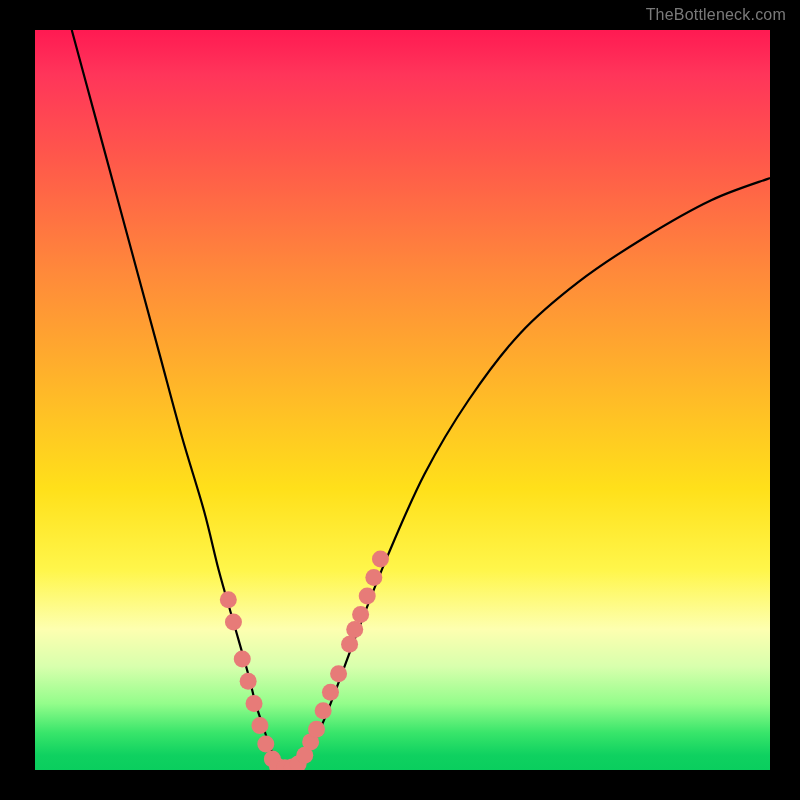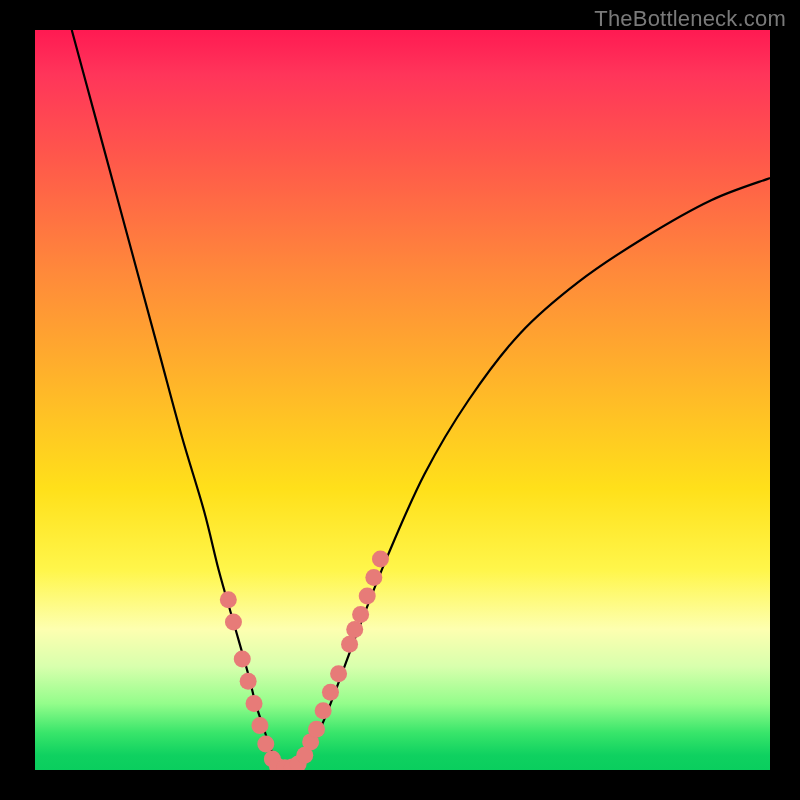--- a/index.html
+++ b/index.html
@@ -40,21 +40,21 @@
       #38e56a 95%,
       #0fd160 98%,
       #0ace5e 100%
     );
   }
   .watermark {
     position: absolute;
     top: 6px;
     right: 14px;
     color: #7a7a7a;
-    font-size: 22px;
+    font-size: 16px;
     font-weight: 500;
     letter-spacing: 0.2px;
     user-select: none;
   }
   svg.curve {
     position: absolute;
     left: 0;
     top: 0;
     width: 735px;
     height: 740px;

